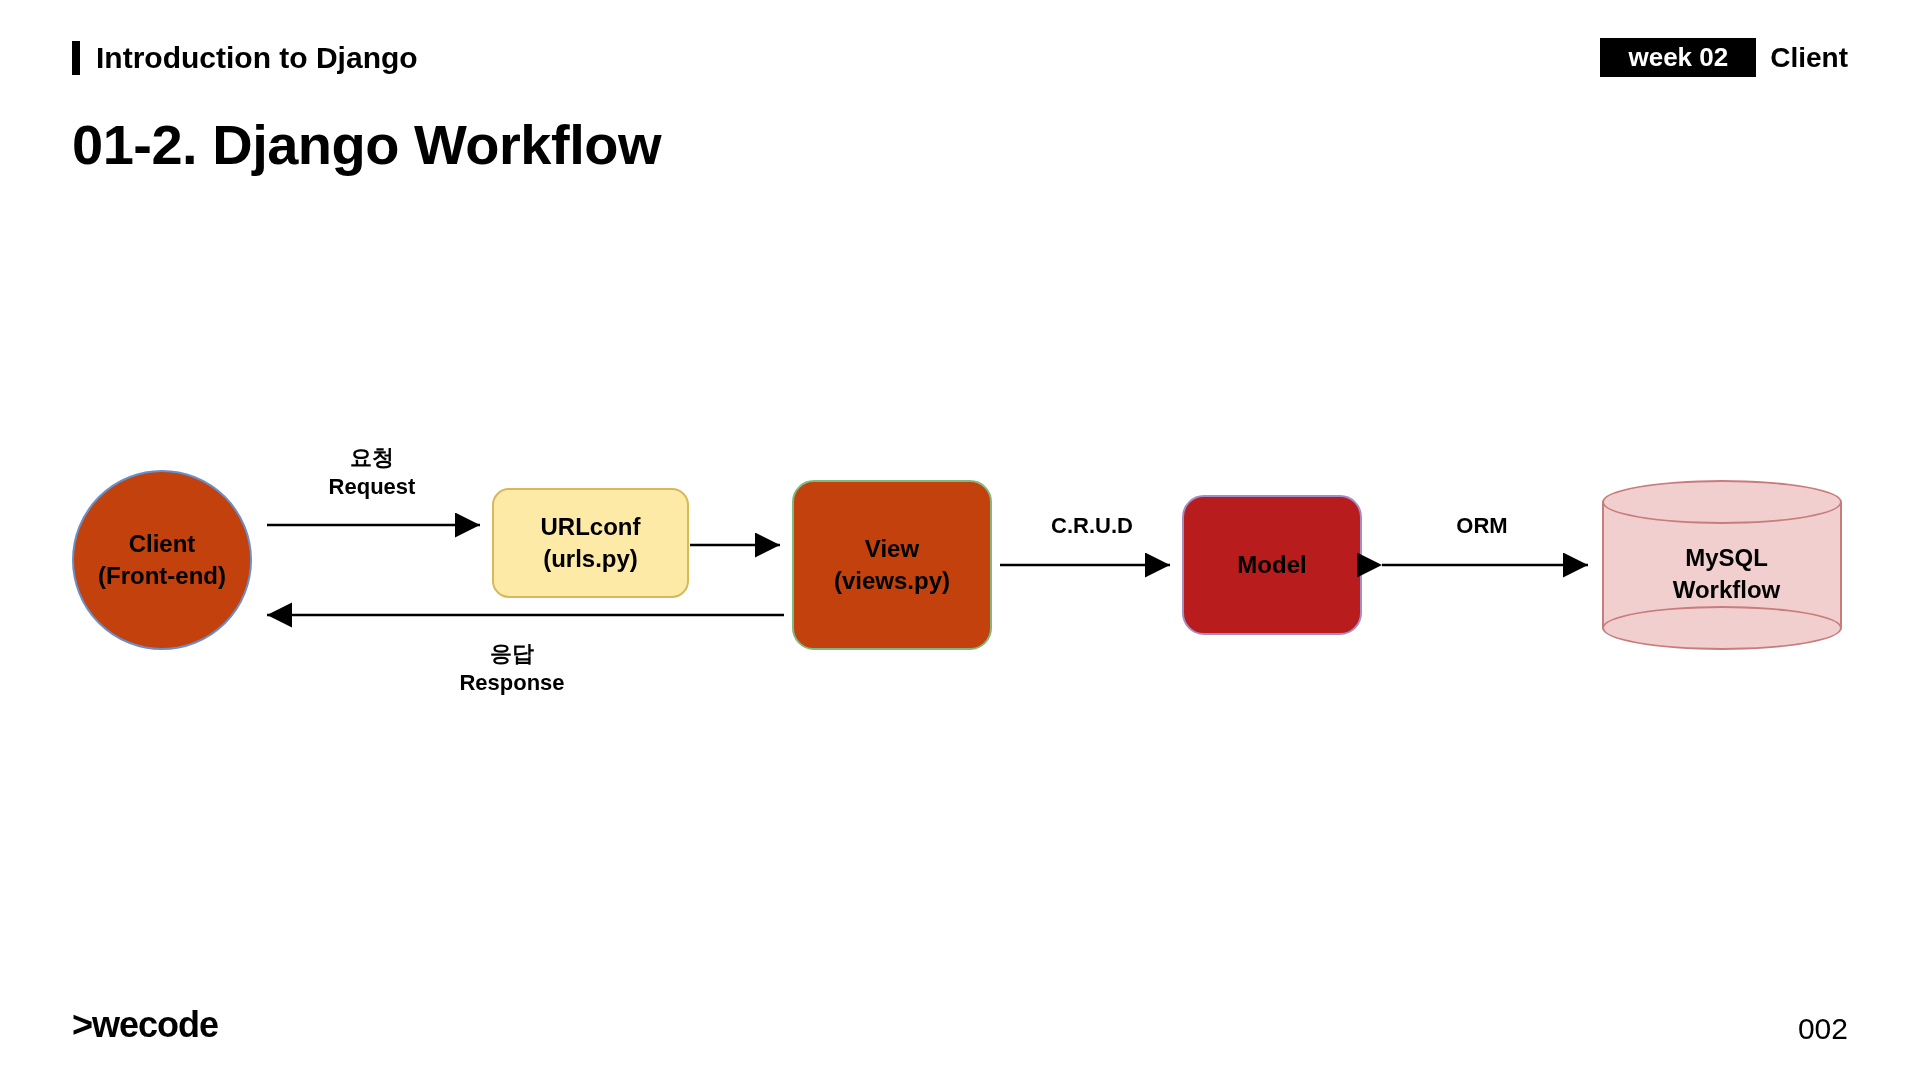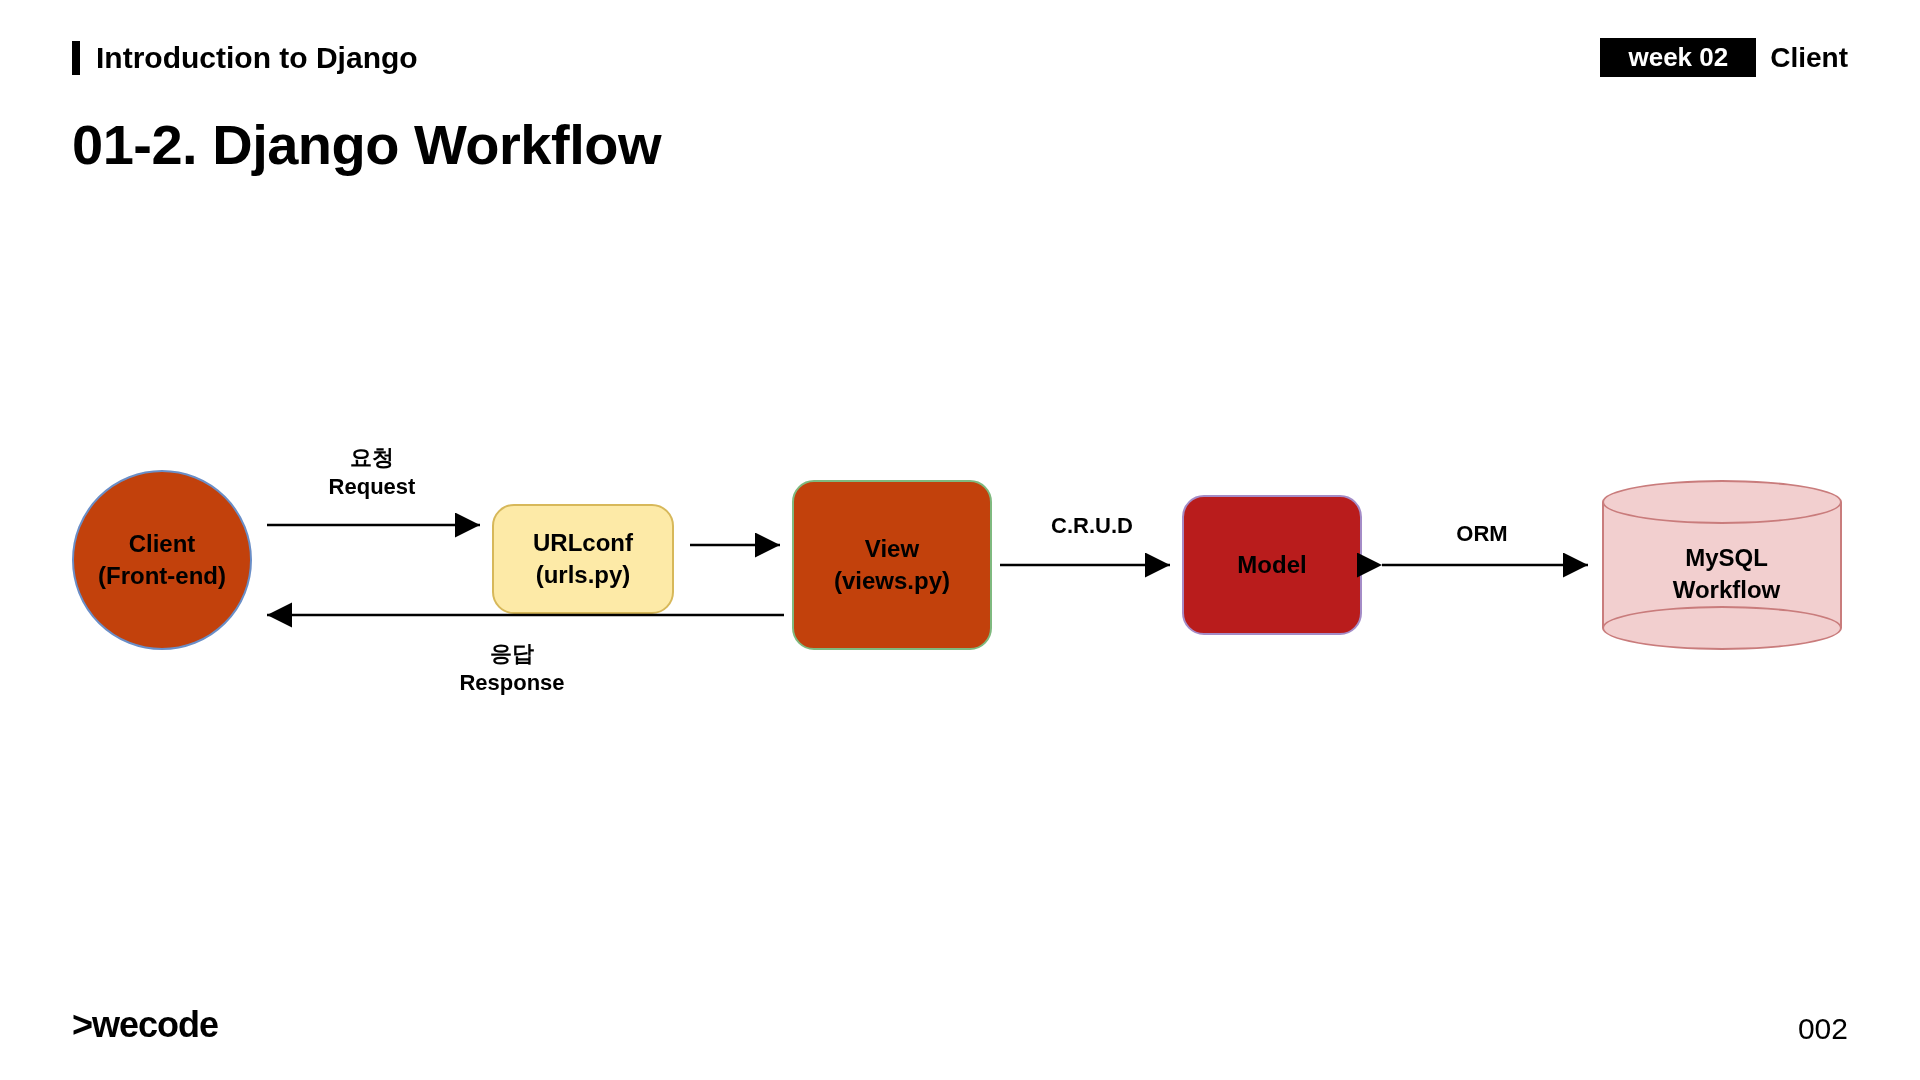--- a/index.html
+++ b/index.html
@@ -44,21 +44,21 @@
 
   <div class="title">01-2. Django Workflow</div>
 
   <div class="diagram">
 
     <div class="node circle" style="left:0px; top:30px; width:180px; height:180px; background:#c2410c; border-color:#6a8ec7;">
       <span>Client</span>
       <span>(Front-end)</span>
     </div>
 
-    <div class="node rrect" style="left:420px; top:64px; width:182px; height:110px; background:#fdeaa7; border-color:#d7b85a;">
+    <div class="node rrect" style="left:420px; top:48px; width:197px; height:110px; background:#fdeaa7; border-color:#d7b85a;border-radius:17px;">
       <span>URLconf</span>
       <span>(urls.py)</span>
     </div>
 
     <div class="node rrect" style="left:720px; top:40px; width:200px; height:170px; background:#c2410c; border-color:#7fb97f;">
       <span>View</span>
       <span>(views.py)</span>
     </div>
 
     <div class="node rrect" style="left:1110px; top:55px; width:180px; height:140px; background:#b91c1c; border-color:#a48cc7;">
@@ -77,21 +77,21 @@
 
     <div class="arrow-label" style="left:200px; top:4px; width:200px;">
       <div>요청</div>
       <div>Request</div>
     </div>
     <div class="arrow-label" style="left:340px; top:200px; width:200px;">
       <div>응답</div>
       <div>Response</div>
     </div>
     <div class="arrow-label" style="left:940px; top:72px; width:160px;">C.R.U.D</div>
-    <div class="arrow-label" style="left:1320px; top:80px; width:180px;">ORM</div>
+    <div class="arrow-label" style="left:1320px; top:72px; width:180px;">ORM</div>
 
     <svg class="arrows" width="1780" height="300">
       <defs>
         <marker id="ah" markerWidth="12" markerHeight="12" refX="10" refY="5" orient="auto">
           <path d="M0,0 L10,5 L0,10 Z" fill="#000"></path>
         </marker>
       </defs>
 
       <line x1="195" y1="85" x2="408" y2="85" stroke="#000" stroke-width="2.5" marker-end="url(#ah)"></line>
 

